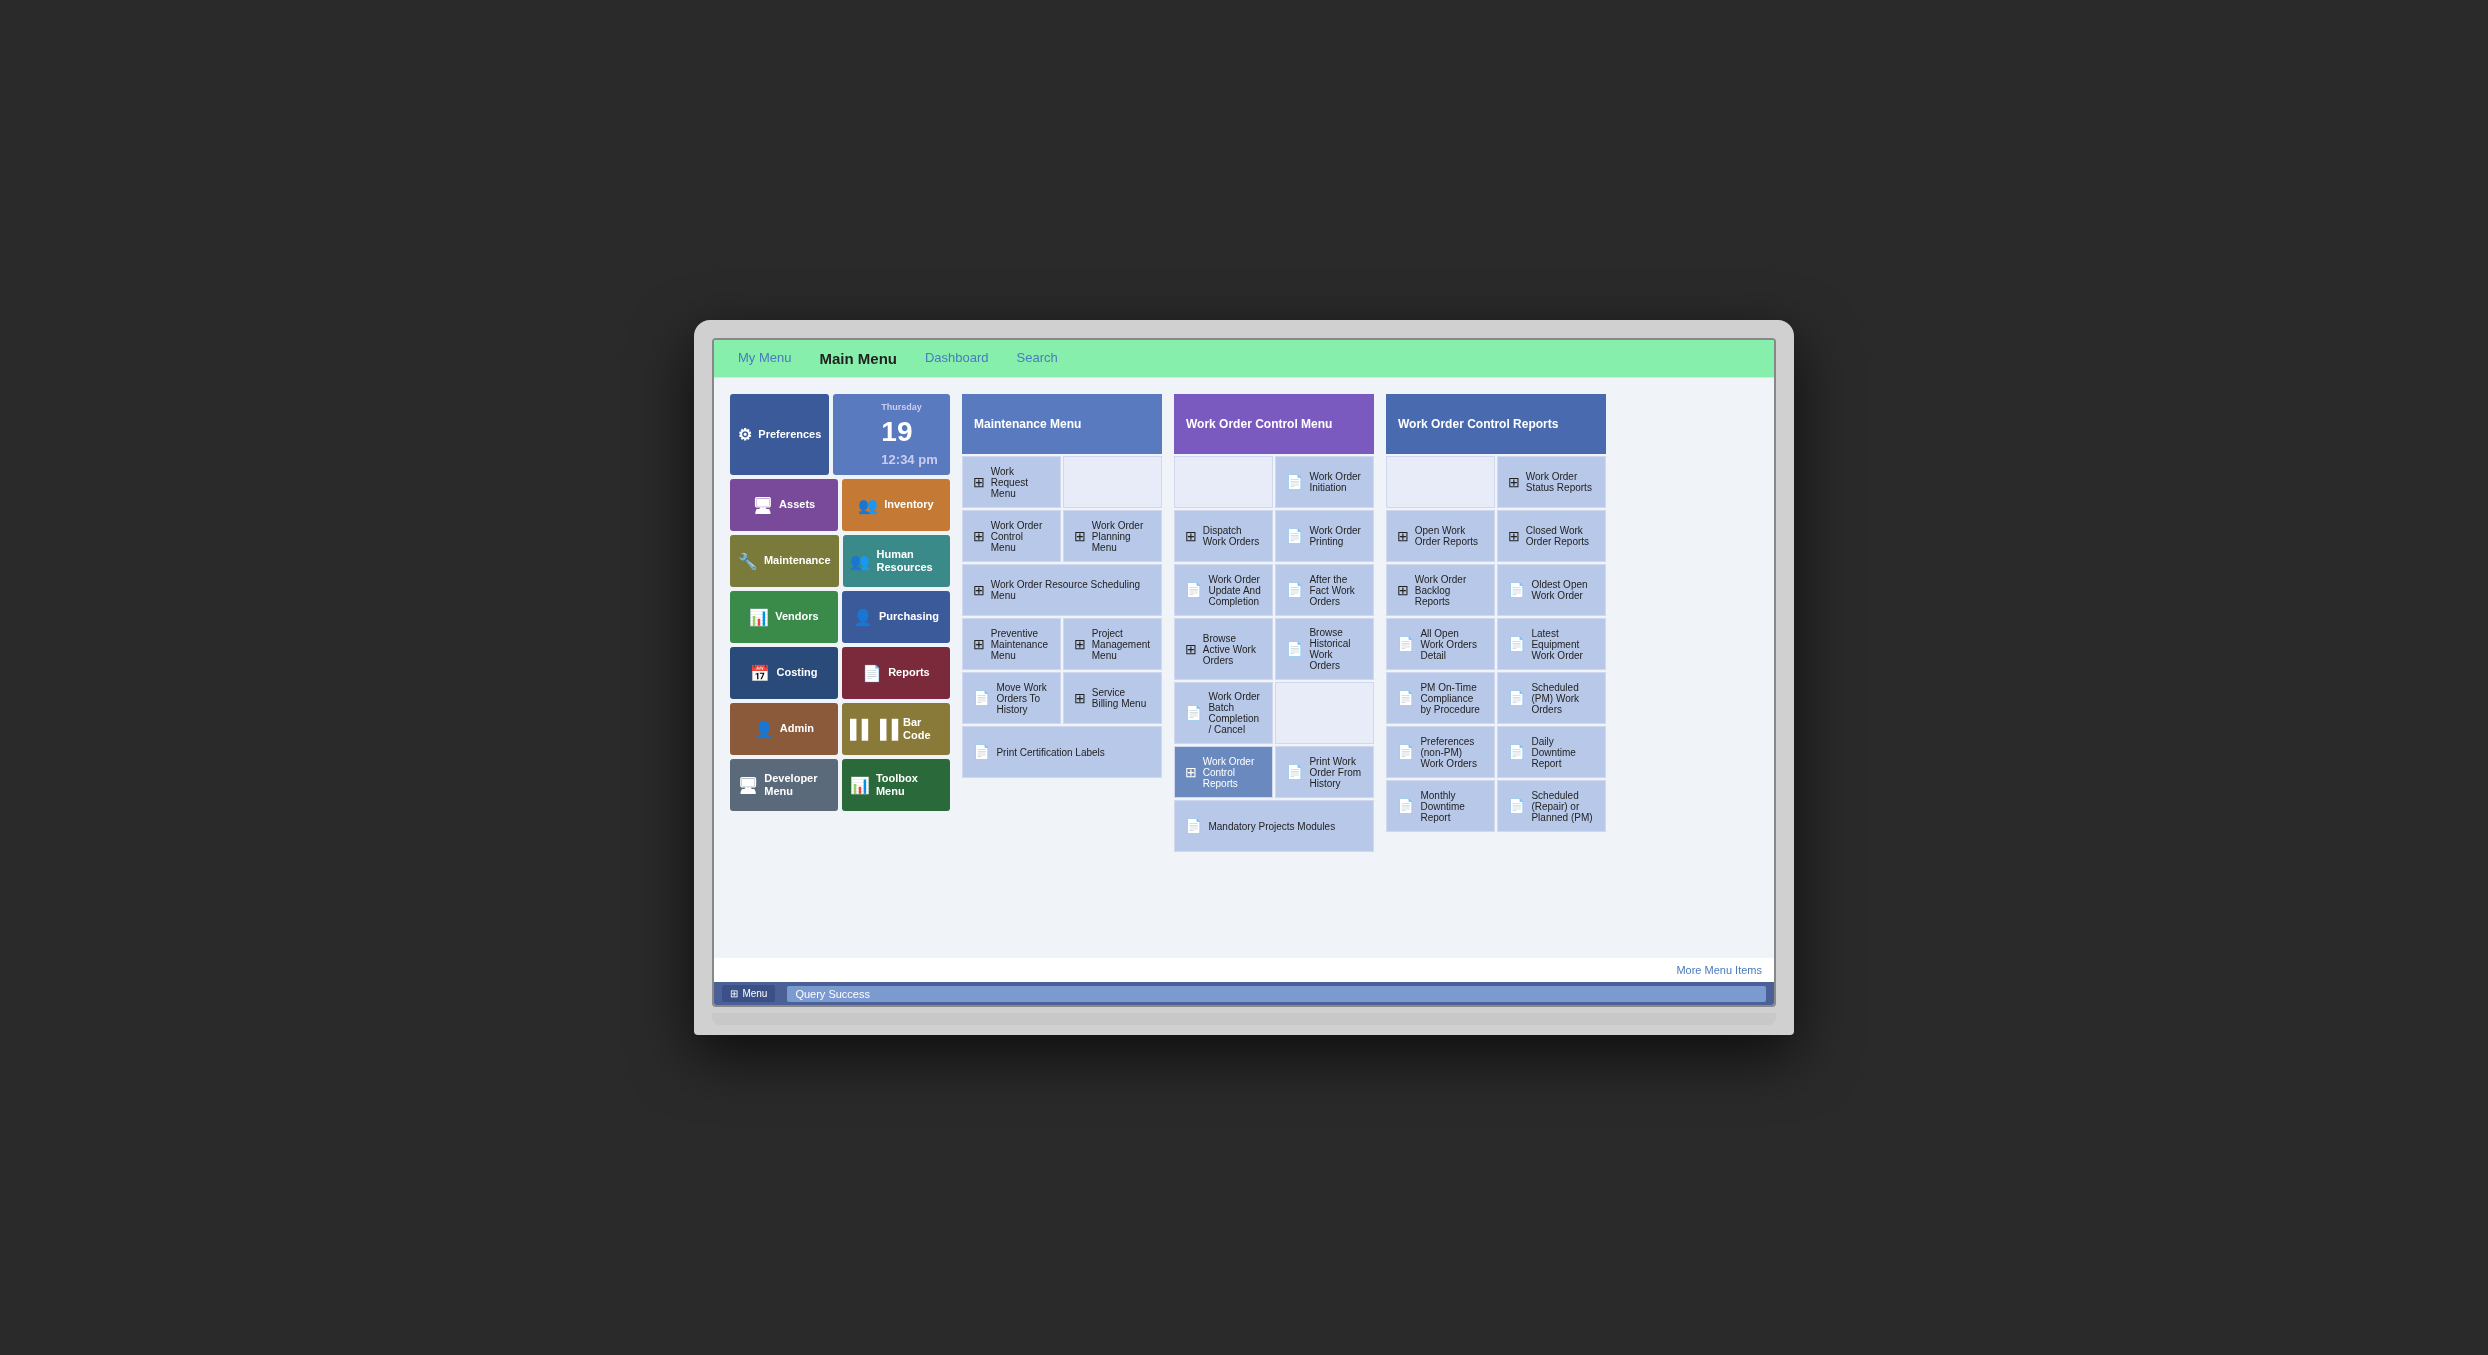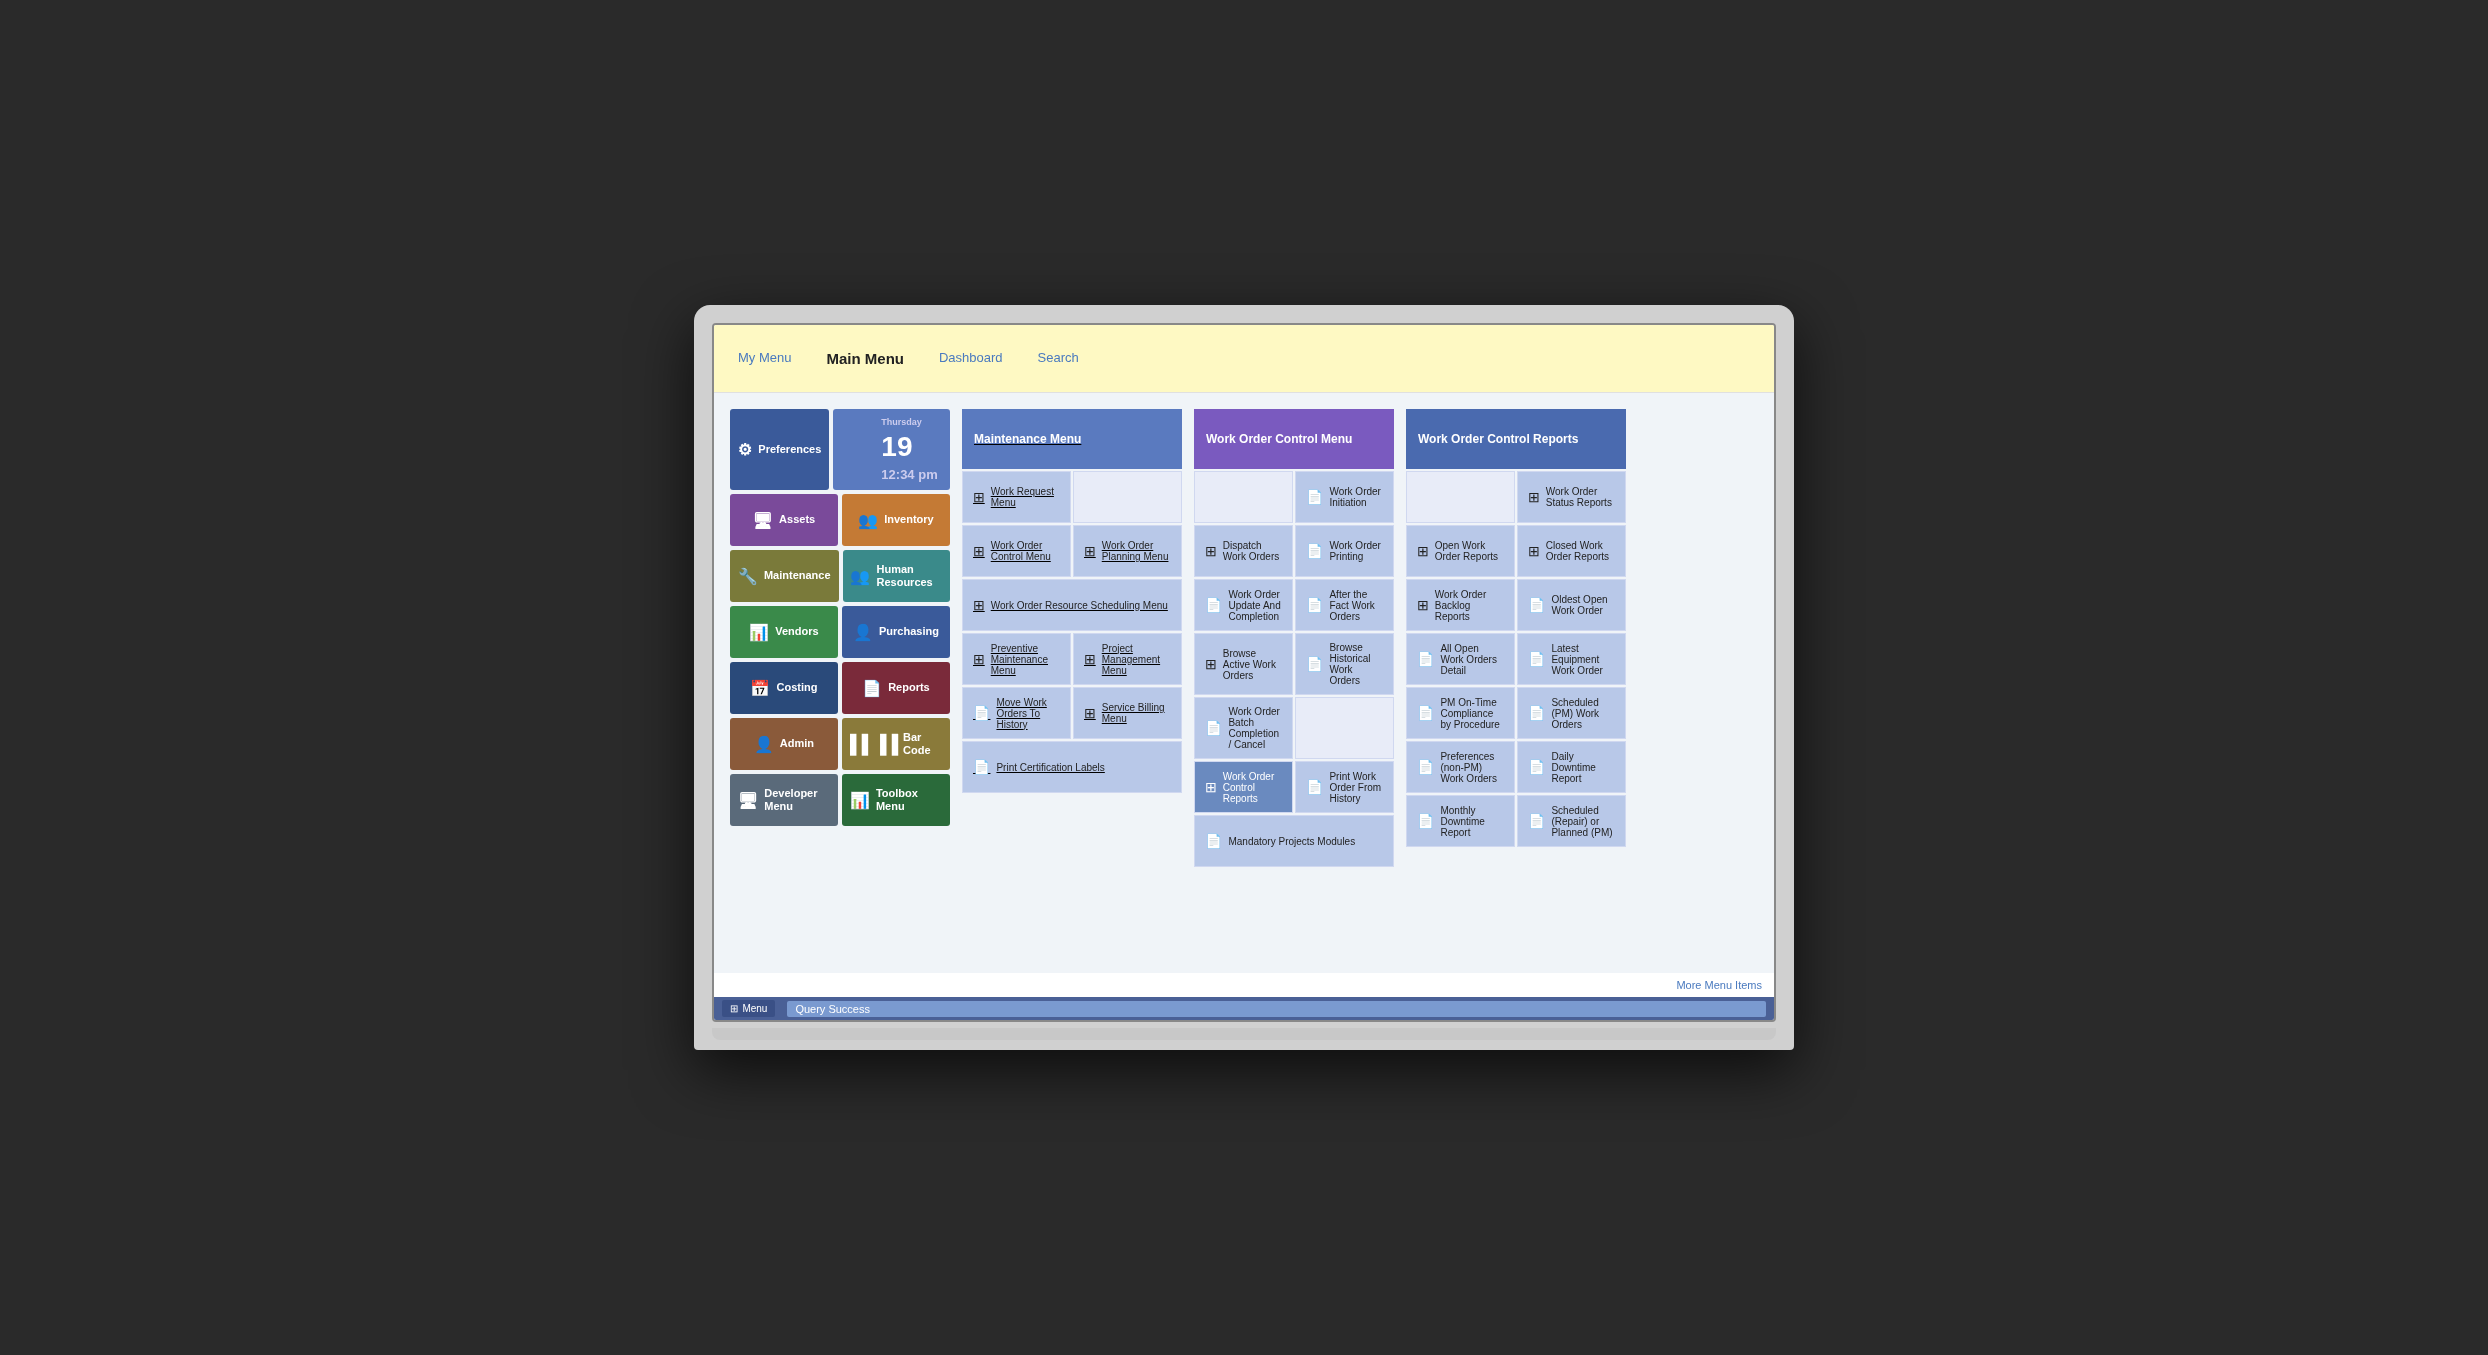--- a/index.html
+++ b/index.html
@@ -40,24 +40,24 @@
       color: #fff;
       font-size: 11px;
       cursor: pointer;
     }
     .menu-bar-logout {
       color: #fff;
       font-size: 11px;
       cursor: pointer;
     }
     .nav-tabs {
-      background: #fef9c3;
-      padding: 23px 20px;
-      display: flex;
-      gap: 27px;
+      background: #86efac;
+      padding: 8px 20px;
+      display: flex;
+      gap: 20px;
       border-bottom: 1px solid #e0e0e0;
     }
     .nav-tab {
       font-size: 13px;
       color: #4a7abf;
       cursor: pointer;
       padding: 2px 4px;
     }
     .nav-tab.active {
       color: #222;
@@ -300,21 +300,21 @@
           </div>
           <div class="tile bg-dark-green">
             <span class="tile-icon">📊</span>
             <span class="tile-label">Toolbox Menu</span>
           </div>
         </div>
       </div>
 
       <div class="center-panels">
 
-        <div style="display:flex;flex-direction:column;gap:2px;width:220px;flex-shrink:0;text-decoration:underline;">
+        <div style="display:flex;flex-direction:column;gap:2px;width:200px;flex-shrink:0;">
           <div class="panel-header-tile" style="background:#5a7abf;">
             <span>Maintenance Menu</span>
           </div>
           <div style="display:grid;grid-template-columns:1fr 1fr;gap:2px;">
             <div class="sub-tile">
               <span class="sub-tile-icon">⊞</span>
               <span>Work Request Menu</span>
             </div>
             <div class="sub-tile" style="background:#e8ecf8;"></div>
             <div class="sub-tile">

